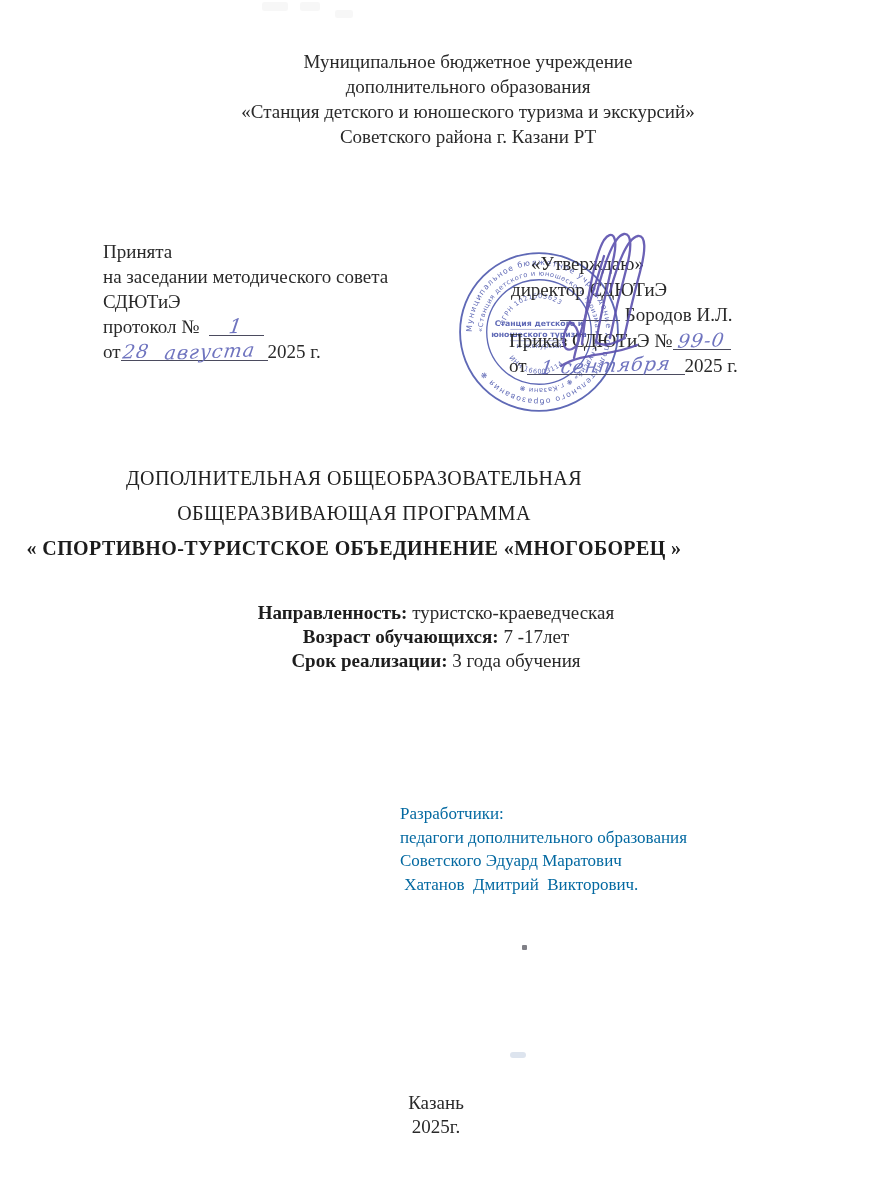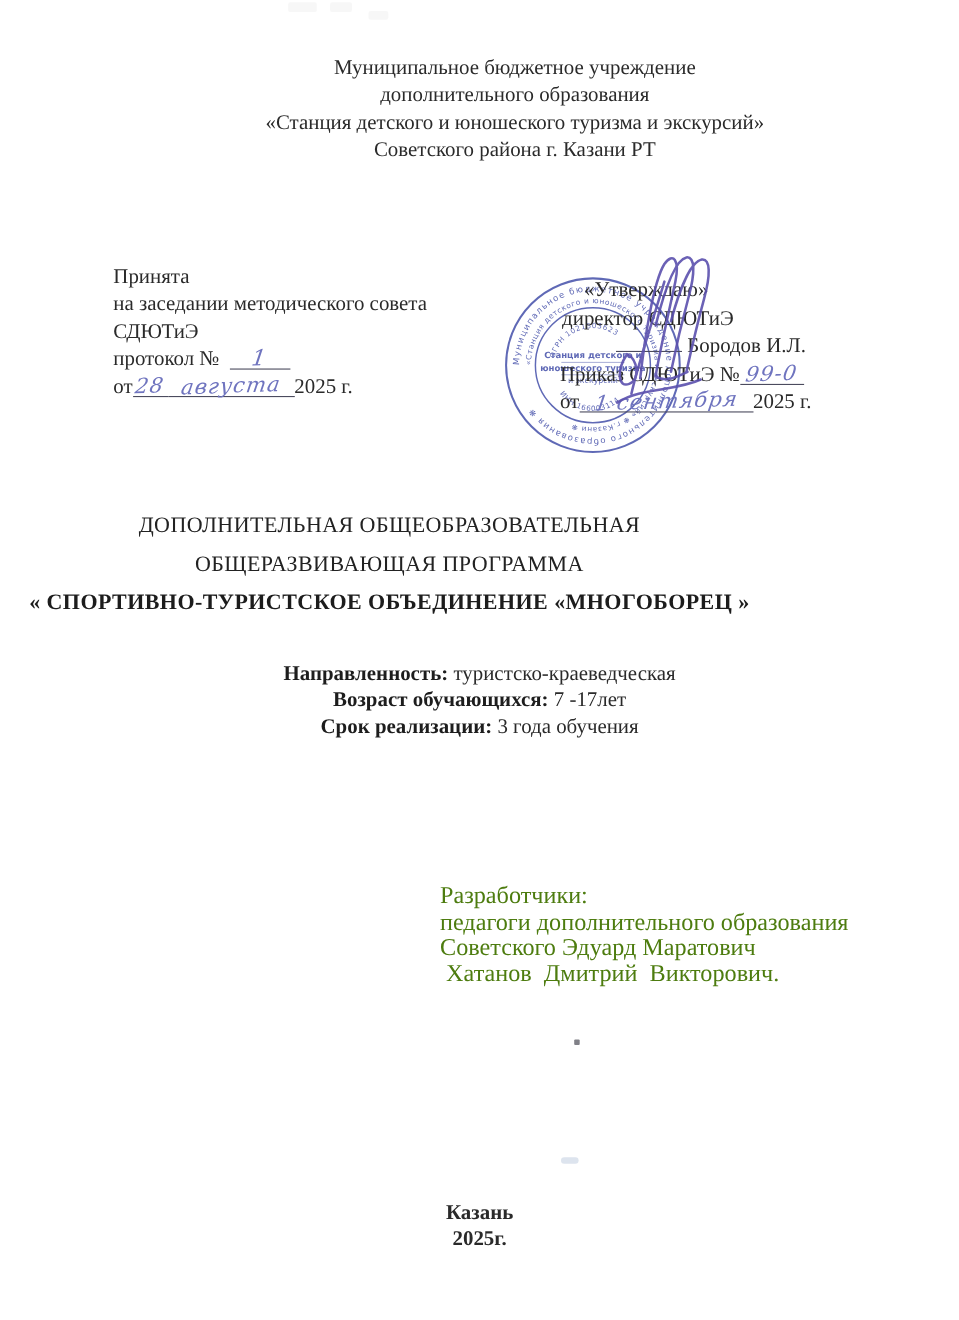--- a/index.html
+++ b/index.html
@@ -63,27 +63,27 @@
   .title .bold{font-weight:bold;color:#1c1c1c;}
   
   .details{
     position:absolute;left:0;top:601px;width:872px;
     text-align:center;font-size:19px;line-height:24px;color:#2a2a2a;
   }
   .details b{color:#1d1d1d;}
   
   .devs{
     position:absolute;left:400px;top:802px;width:400px;
-    font-size:22px;line-height:23.5px;color:#4d7c0f;
+    font-size:17px;line-height:23.5px;color:#0369a1;
   }
   .devs div{white-space:pre-wrap;}
   
   .footer{
     position:absolute;left:0;top:1091px;width:872px;
-    text-align:center;font-size:19px;line-height:24px;color:#2a2a2a;font-weight:bold;
+    text-align:center;font-size:19px;line-height:24px;color:#2a2a2a;
   }
   
   .speck1{position:absolute;left:522px;top:945px;width:5px;height:5px;background:#55555f;border-radius:1px;opacity:.75;}
   .speck2{position:absolute;left:510px;top:1052px;width:16px;height:6px;background:#8da4c8;border-radius:3px;opacity:.3;}
   .smudge{position:absolute;background:#9a9a9a;opacity:.08;border-radius:2px;}
 </style>
 </head>
 <body>
 
 <div class="page">

